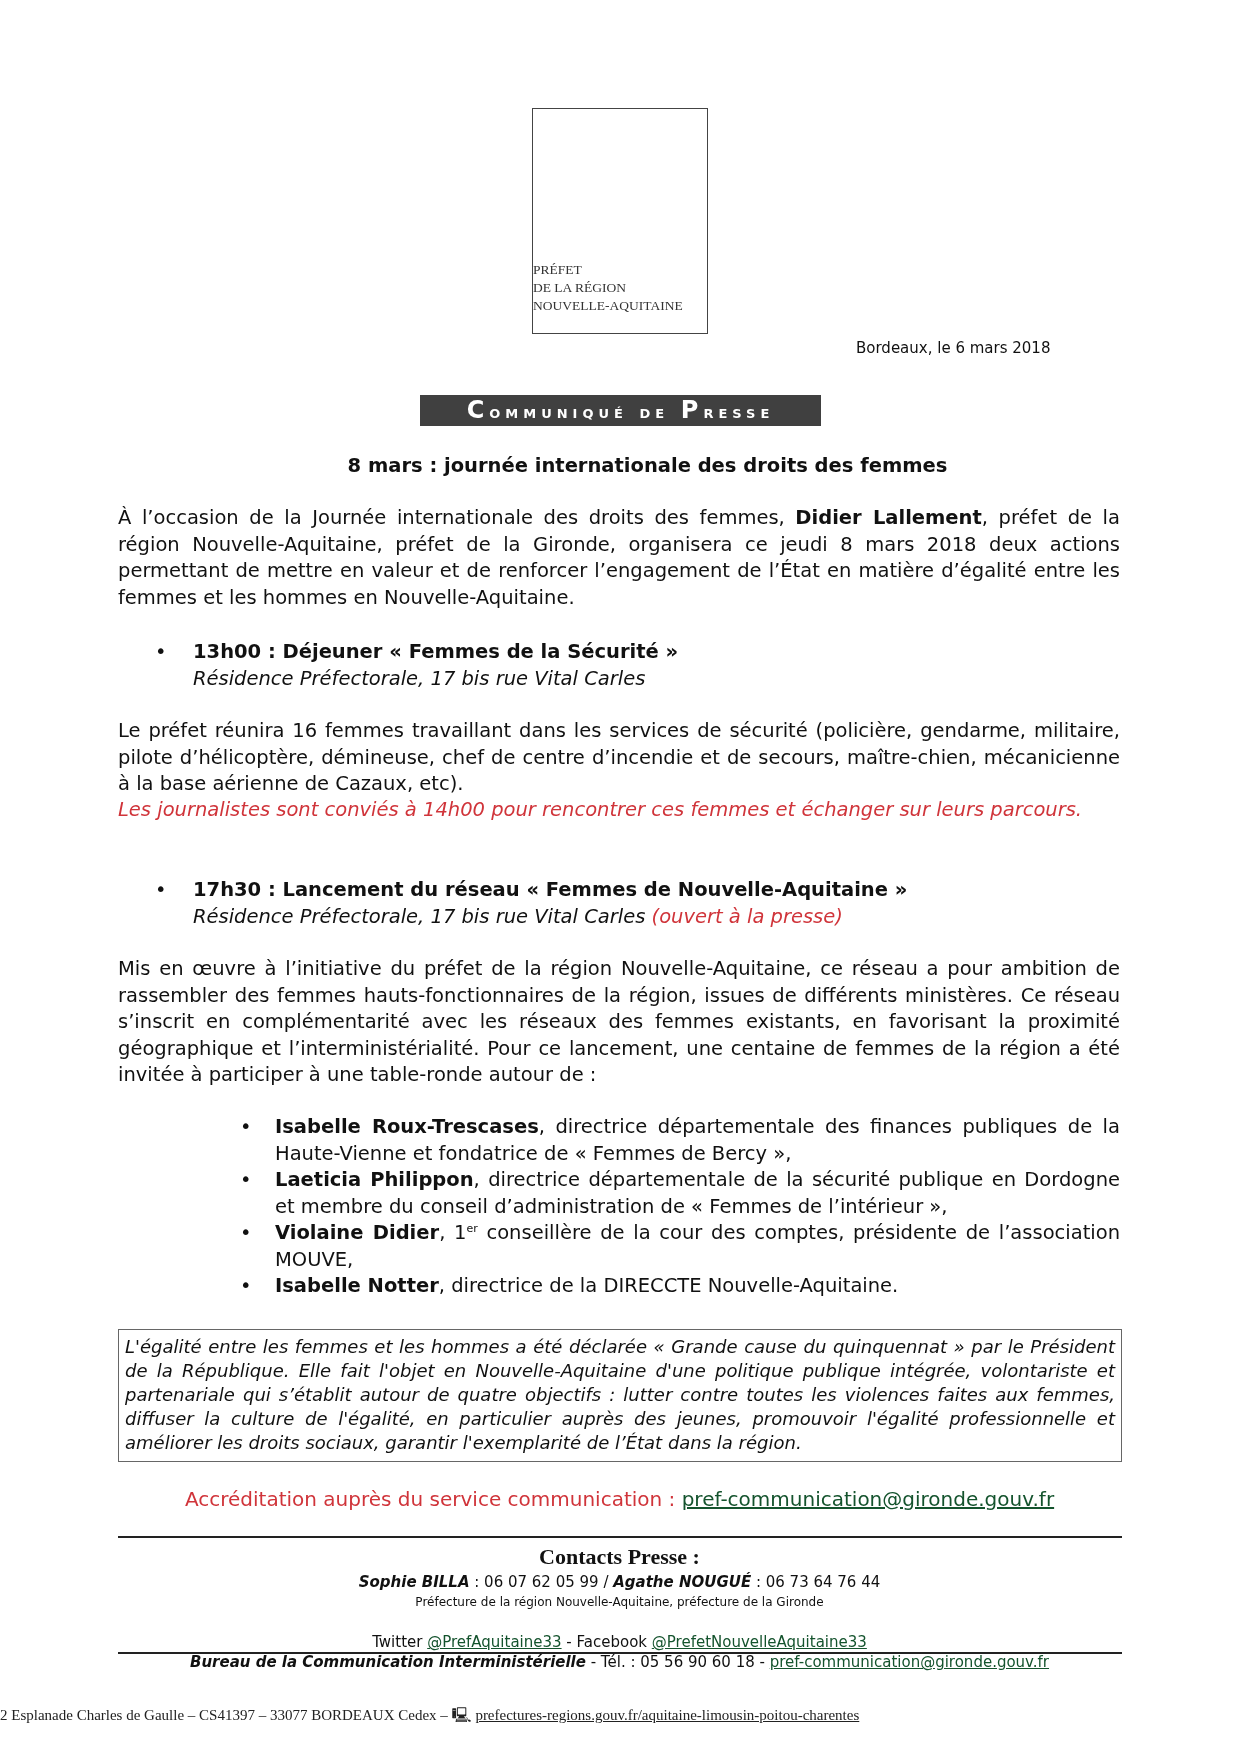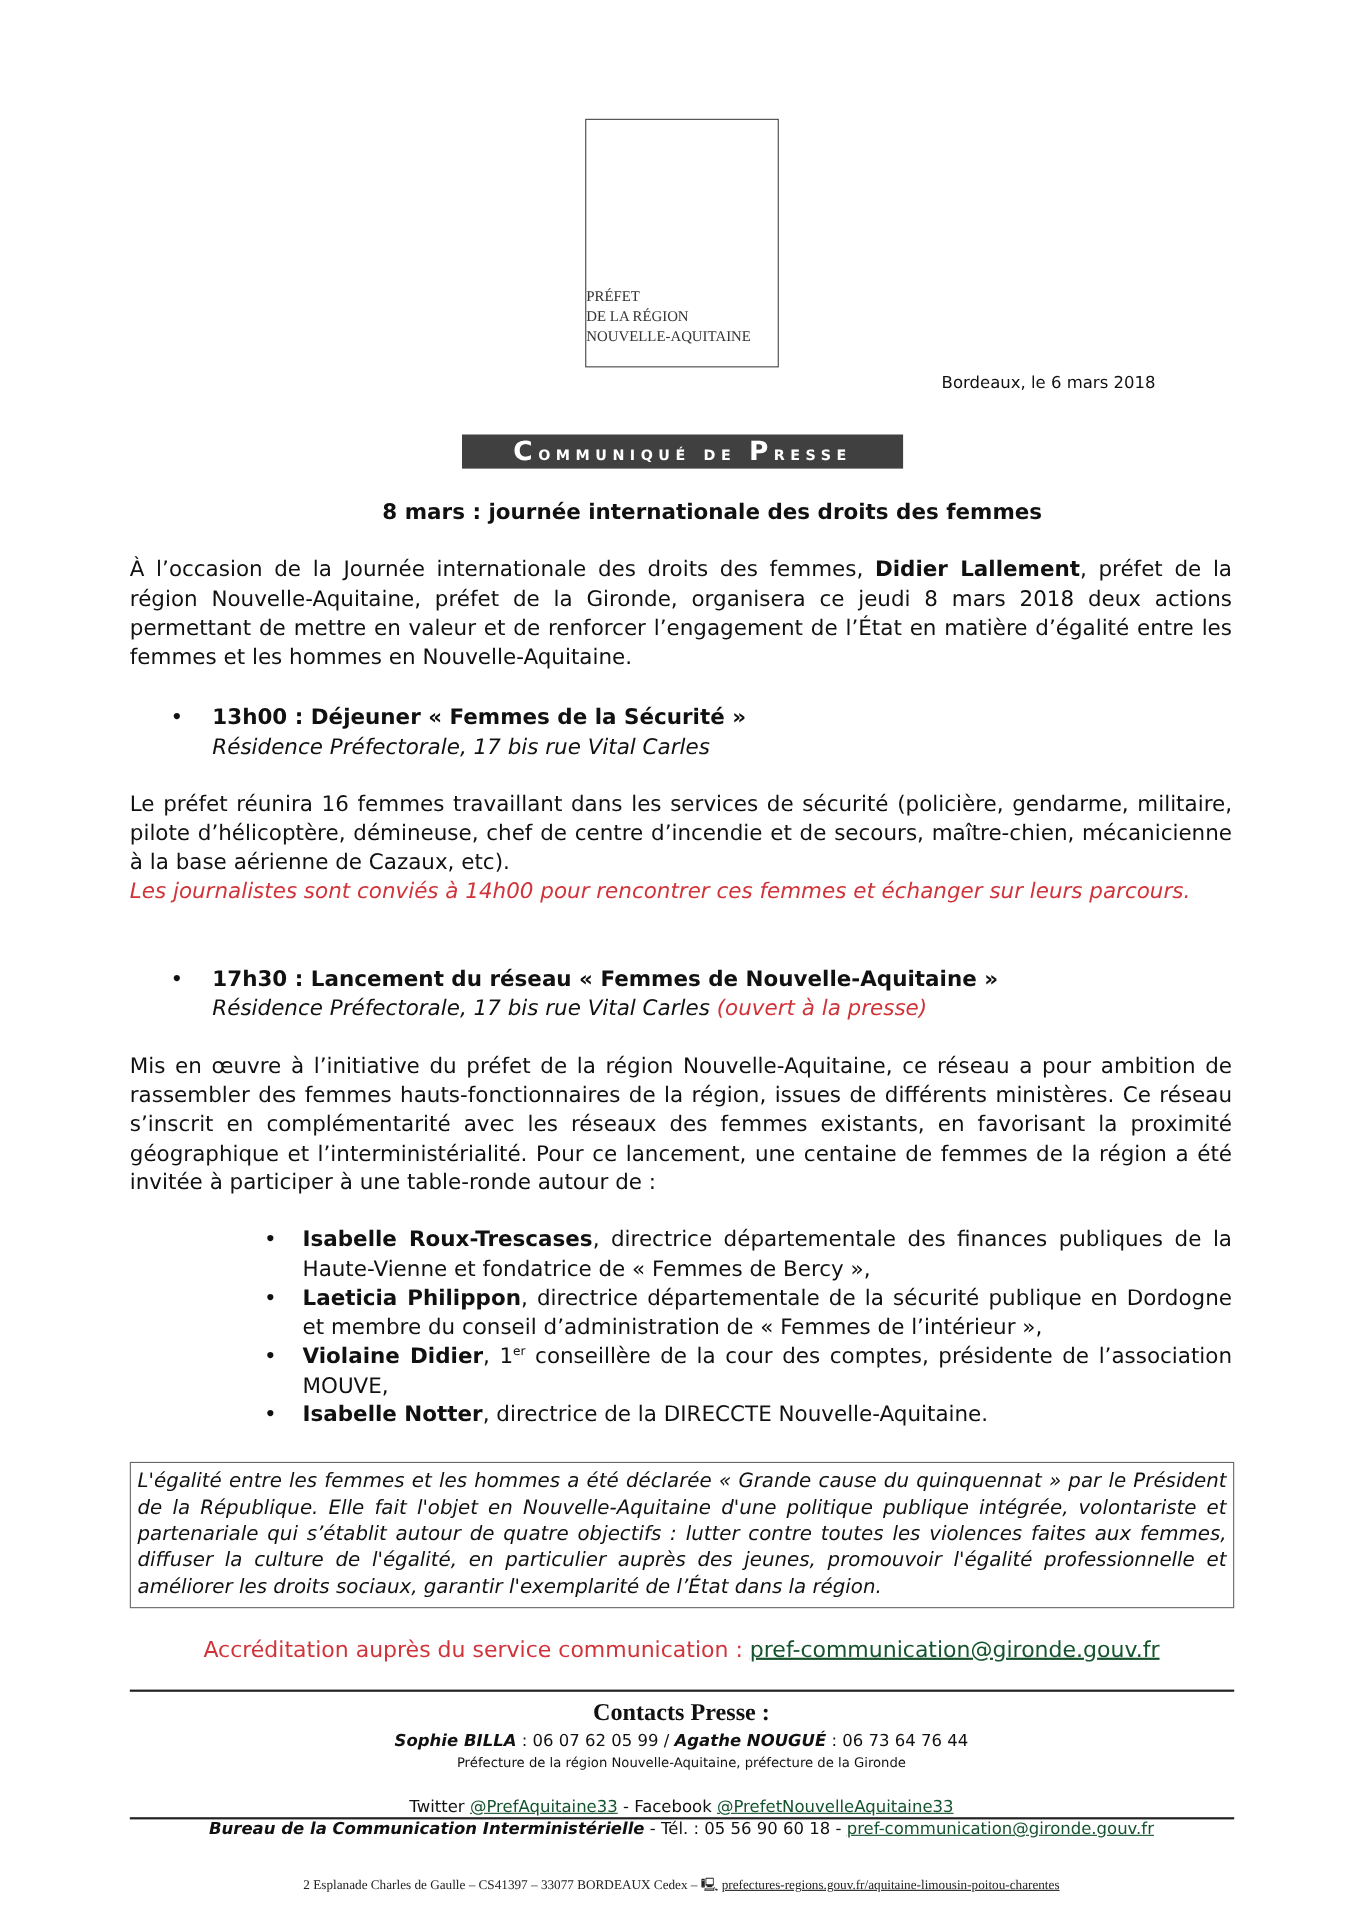--- a/index.html
+++ b/index.html
@@ -39,21 +39,21 @@
   .note-box { left: 118px; top: 1329px; width: 1004px; height: 133px; border: 1.5px solid #666; box-sizing: border-box; padding: 5px 6px 0 6px; font-style: italic; font-size: 18px; line-height: 24px; text-align: justify; }
 
   .accred { left: 0; width: 1239px; top: 1487px; text-align: center; font-size: 20px; }
   .accred a, .link { color: #14532d; text-decoration: underline; }
 
   .rule { left: 118px; width: 1004px; border-top: 2px solid #222; }
 
   .contacts-title { left: 0; width: 1239px; top: 1544px; text-align: center; font-family: "Liberation Serif", serif; font-weight: bold; font-size: 22px; }
   .contact-line { left: 0; width: 1239px; text-align: center; font-size: 15px; line-height: 20px; }
 
-  .footer { left: 0; width: 1239px; top: 1704px; text-align: center; font-family: "Liberation Serif", serif; font-size: 12px; color: #222; }
+  .footer { left: 0; width: 1239px; top: 1704px; font-family: "Liberation Serif", serif; font-size: 15px; color: #222; }
   .footer .link { color: #222; }
 </style>
 </head>
 <body>
 
 <div class="abs logo-box">
   <div class="logo-bottom">
     <div class="prefet">
       <div>PRÉFET</div>
       <div>DE LA RÉGION</div>

